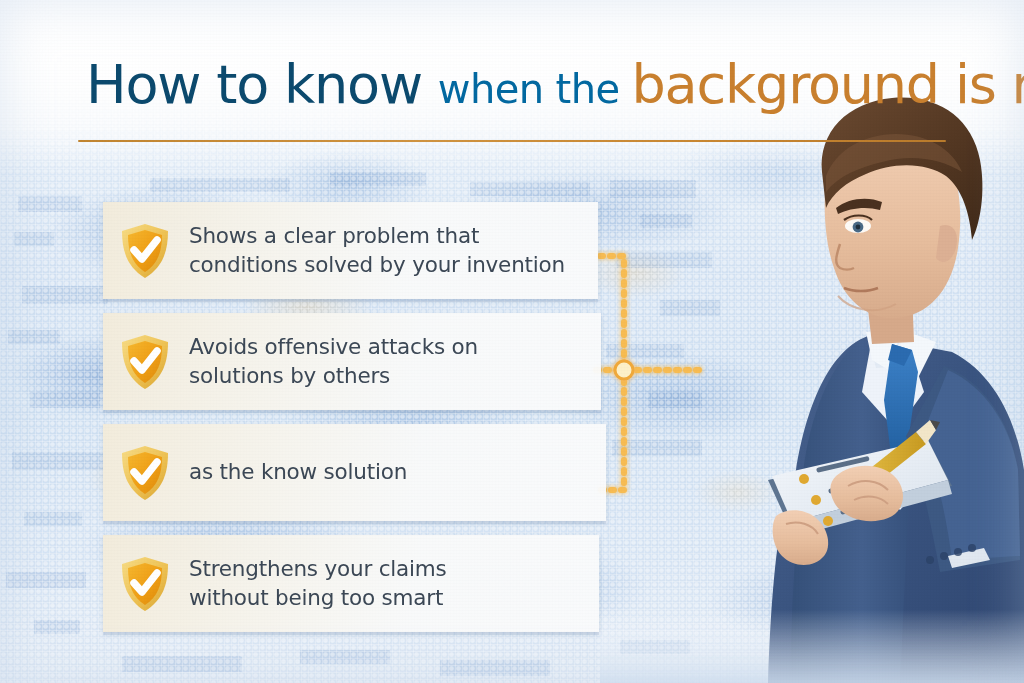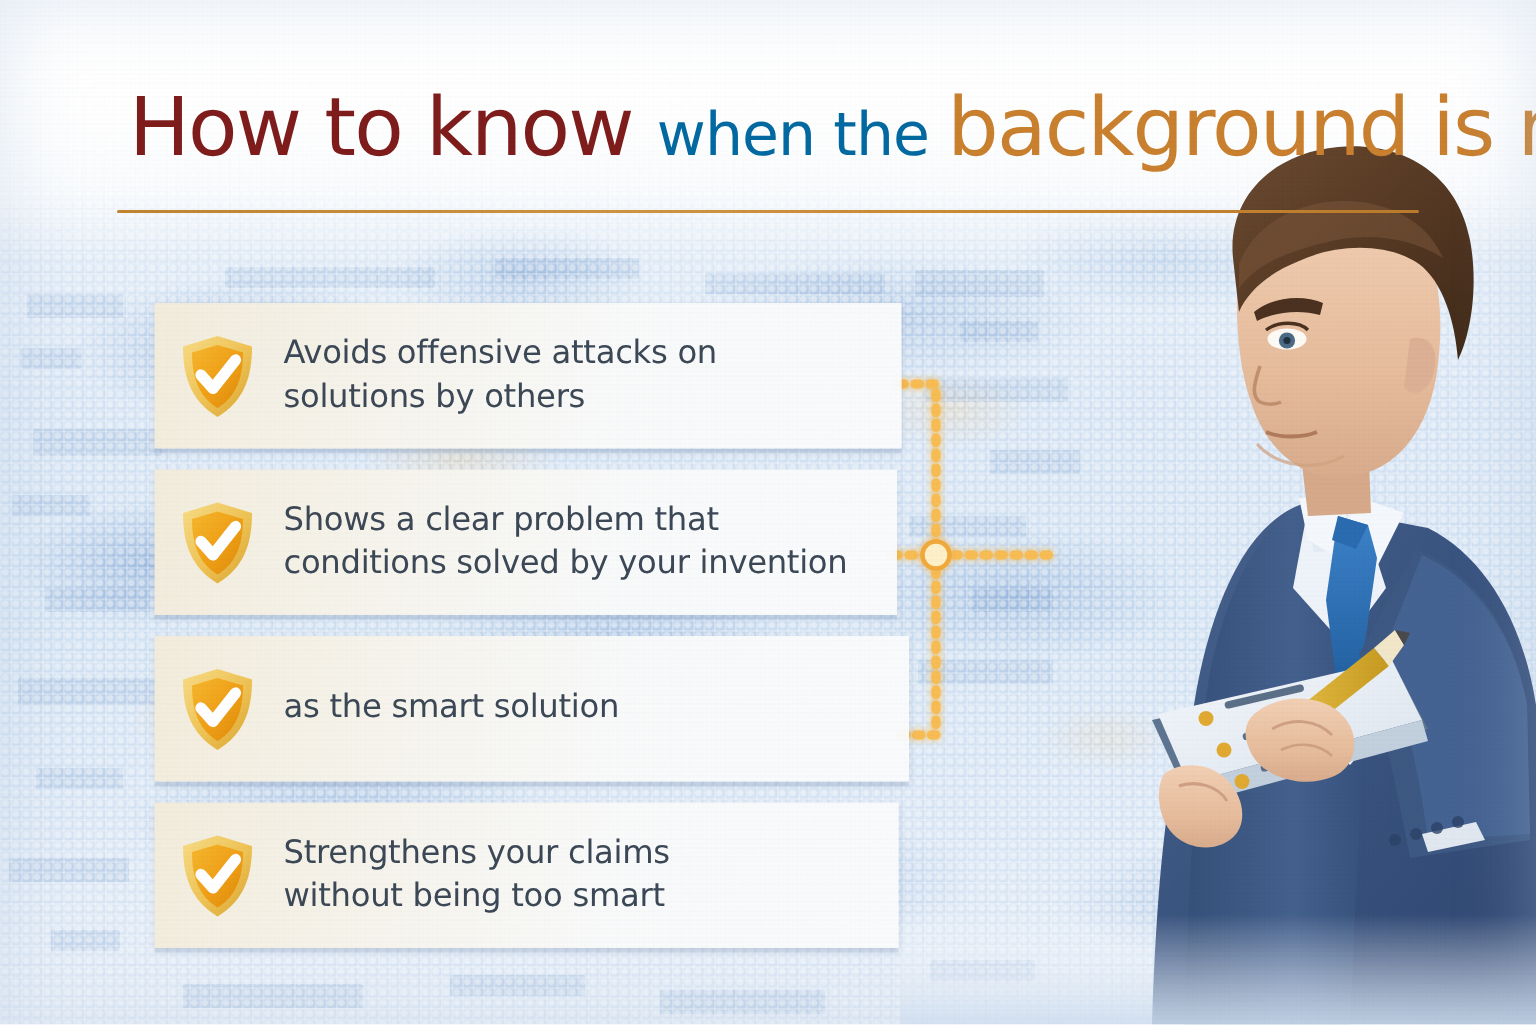--- a/index.html
+++ b/index.html
@@ -104,21 +104,21 @@
     left:86px; top:58px;
     width:880px;
     white-space:nowrap;
     line-height:1;
   }
   .h-big {
     font-family:"DejaVu Sans", sans-serif;
     font-size:54px;
     font-weight:400;
     letter-spacing:-1.2px;
-    color:#7f1d1d;
+    color:#0c4a6e;
   }
   .h-small {
     font-family:"DejaVu Sans", sans-serif;
     font-size:40px;
     font-weight:400;
     letter-spacing:-.6px;
     color:#0369a1;
   }
   .h-accent {
     font-family:"DejaVu Sans", sans-serif;
@@ -379,32 +379,20 @@
     <circle cx="624" cy="370" r="9" fill="#fdf0c8" stroke="#f0a93a" stroke-width="3" filter="url(#glowT)"></circle>
   </svg>
 
   <div class="heading">
     <span class="h-big">How to know</span><span class="h-big"> </span><span class="h-small">when the</span><span class="h-small"> </span><span class="h-accent">background is ready</span>
   </div>
   <div class="h-rule"></div>
 
   <div class="cards">
 
-    <div class="card card-2">
-      <svg class="shield-wrap" viewBox="0 0 56 60">
-        <path d="M28 3 L51 10 C51 30 46 46 28 57 C10 46 5 30 5 10 Z" fill="url(#sgA)"></path>
-        <path d="M28 9 L45 14 C45 30 41 43 28 51 C15 43 11 30 11 14 Z" fill="url(#sgB)"></path>
-        <path d="M17 29 L25 38 L40 19" stroke="#ffffff" stroke-width="7.5" stroke-linecap="round" stroke-linejoin="round" fill="none"></path>
-      </svg>
-      <div class="card-text">
-        <span>Avoids offensive attacks on</span>
-        <span class="l2">solutions by others</span>
-      </div>
-    </div>
-
     <div class="card card-1">
       <svg class="shield-wrap" viewBox="0 0 56 60">
         <defs>
           <linearGradient id="sgA" x1="0" y1="0" x2="1" y2="1">
             <stop offset="0%" stop-color="#f7dc86"></stop>
               <stop offset="55%" stop-color="#eec254"></stop>
               <stop offset="100%" stop-color="#d9a531"></stop>
           </linearGradient>
           <linearGradient id="sgB" x1="0" y1="0" x2="1" y2="1">
             <stop offset="0%" stop-color="#f5b72f"></stop>
@@ -415,28 +403,40 @@
         <path d="M28 3 L51 10 C51 30 46 46 28 57 C10 46 5 30 5 10 Z" fill="url(#sgA)"></path>
         <path d="M28 9 L45 14 C45 30 41 43 28 51 C15 43 11 30 11 14 Z" fill="url(#sgB)"></path>
         <path d="M17 29 L25 38 L40 19" stroke="#ffffff" stroke-width="7.5" stroke-linecap="round" stroke-linejoin="round" fill="none"></path>
       </svg>
       <div class="card-text">
         <span>Shows a clear problem that</span>
         <span class="l2">conditions solved by your invention</span>
       </div>
     </div>
 
+    <div class="card card-2">
+      <svg class="shield-wrap" viewBox="0 0 56 60">
+        <path d="M28 3 L51 10 C51 30 46 46 28 57 C10 46 5 30 5 10 Z" fill="url(#sgA)"></path>
+        <path d="M28 9 L45 14 C45 30 41 43 28 51 C15 43 11 30 11 14 Z" fill="url(#sgB)"></path>
+        <path d="M17 29 L25 38 L40 19" stroke="#ffffff" stroke-width="7.5" stroke-linecap="round" stroke-linejoin="round" fill="none"></path>
+      </svg>
+      <div class="card-text">
+        <span>Avoids offensive attacks on</span>
+        <span class="l2">solutions by others</span>
+      </div>
+    </div>
+
     <div class="card card-3">
       <svg class="shield-wrap" viewBox="0 0 56 60">
         <path d="M28 3 L51 10 C51 30 46 46 28 57 C10 46 5 30 5 10 Z" fill="url(#sgA)"></path>
         <path d="M28 9 L45 14 C45 30 41 43 28 51 C15 43 11 30 11 14 Z" fill="url(#sgB)"></path>
         <path d="M17 29 L25 38 L40 19" stroke="#ffffff" stroke-width="7.5" stroke-linecap="round" stroke-linejoin="round" fill="none"></path>
       </svg>
       <div class="card-text">
-        <span class="l2">as the smart solution</span>
+        <span class="l2">as the know solution</span>
       </div>
     </div>
 
     <div class="card card-4">
       <svg class="shield-wrap" viewBox="0 0 56 60">
         <path d="M28 3 L51 10 C51 30 46 46 28 57 C10 46 5 30 5 10 Z" fill="url(#sgA)"></path>
         <path d="M28 9 L45 14 C45 30 41 43 28 51 C15 43 11 30 11 14 Z" fill="url(#sgB)"></path>
         <path d="M17 29 L25 38 L40 19" stroke="#ffffff" stroke-width="7.5" stroke-linecap="round" stroke-linejoin="round" fill="none"></path>
       </svg>
       <div class="card-text">

